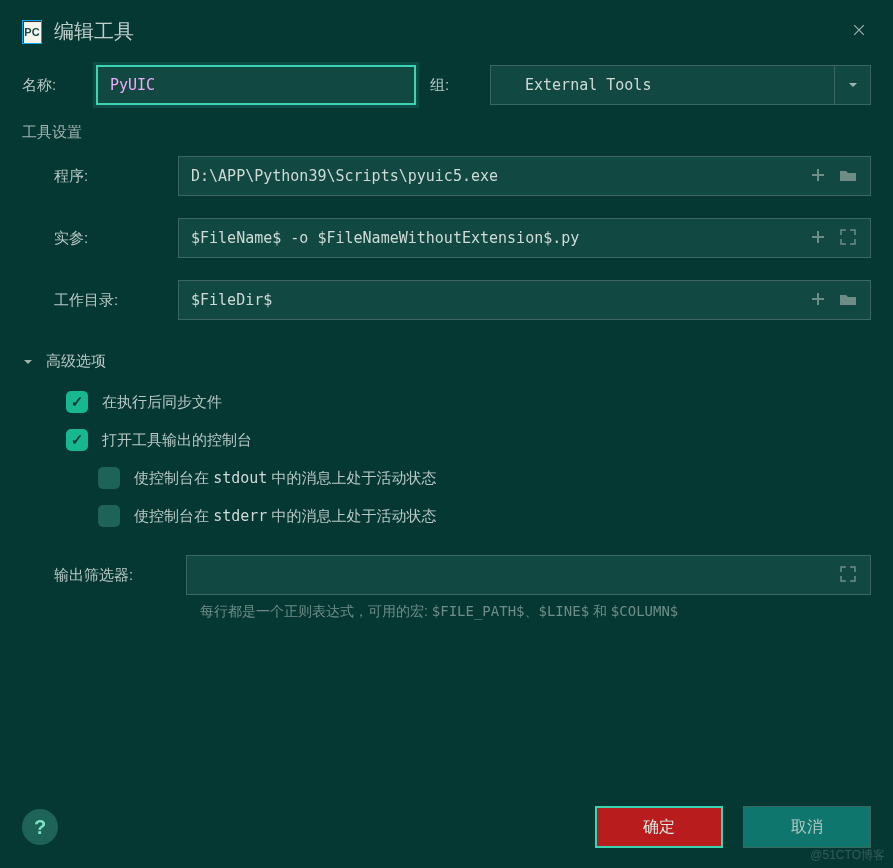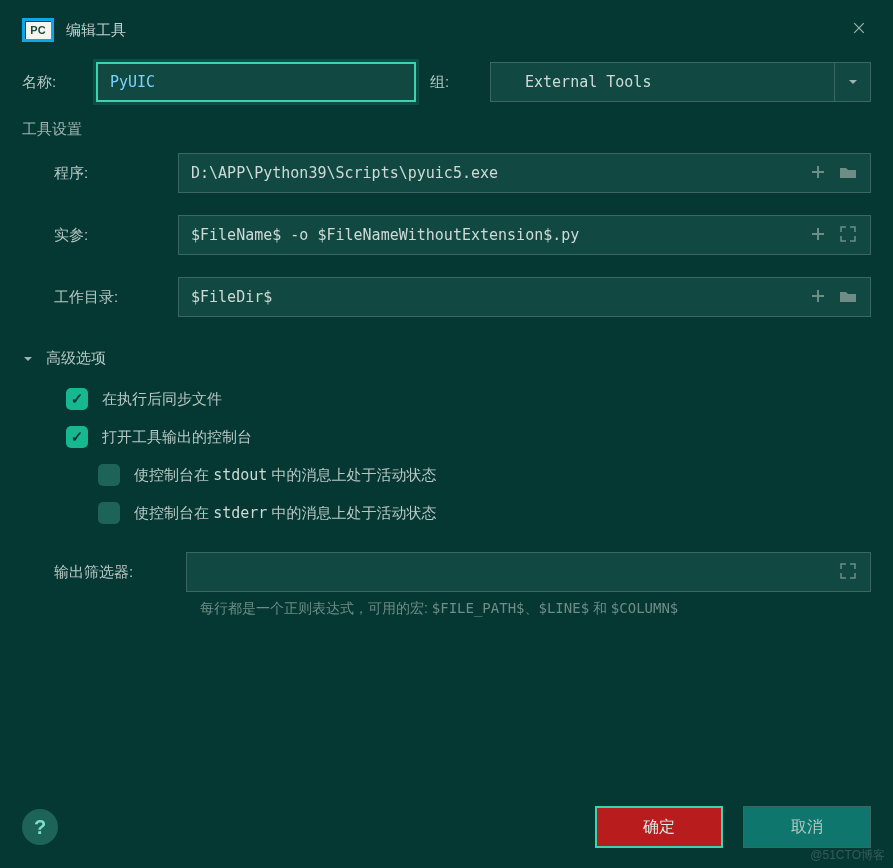--- a/index.html
+++ b/index.html
@@ -6,32 +6,32 @@
   html,body { margin:0; padding:0; }
   body {
     background:#053733;
     font-family:"Microsoft YaHei","PingFang SC",sans-serif;
     font-size:15px;
     color:#b8c8c4;
   }
   .mono { font-family:"Consolas","Menlo",monospace; font-size:15px; color:#cfdad7; }
   .window { width:893px; height:868px; position:relative; padding:18px 22px 0 22px; }
   .titlebar { display:flex; align-items:center; gap:12px; margin-bottom:20px; }
-  .logo { width:32px; height:24px; background:#f5f5f0; display:flex; align-items:center; justify-content:center; font-weight:bold; font-size:11px; color:#1a4a44; border:3px solid #0ea5e9; box-shadow:1px 1px 0 #333 inset; }
-  .title { font-size:15px; color:#c2d0cd; }
+  .logo { width:20px; height:24px; background:#f5f5f0; display:flex; align-items:center; justify-content:center; font-weight:bold; font-size:11px; color:#1a4a44; border:1px solid #0ea5e9; box-shadow:1px 1px 0 #333 inset; }
+  .title { font-size:20px; color:#c2d0cd; }
   .close { margin-left:auto; width:20px; height:20px; color:#9db3ae; cursor:pointer; }
   .row { display:flex; align-items:center; margin-bottom:18px; gap:14px; }
   .lbl { width:60px; color:#b8c8c4; font-size:15px; }
   .lbl.wide { width:118px; padding-left:0; }
   .inp {
     background:#114942;
     border:1px solid #3a6860;
     height:40px;
     padding:0 12px;
-    color:#7dd3fc;
+    color:#f0abfc;
     outline:none;
   }
   .inp.focus { border:2px solid #3bd3b0; box-shadow:0 0 0 3px rgba(59,211,176,.15); }
   .name-inp { width:320px; }
   .grp-lbl { width:46px; color:#b8c8c4; }
   .combo { flex:1; display:flex; align-items:center; background:#114942; border:1px solid #3a6860; height:40px;padding-left:20px; }
   .combo-txt { flex:1; padding-left:14px; }
   .combo-btn { width:36px; height:100%; border-left:1px solid #3a6860; display:flex; align-items:center; justify-content:center; cursor:pointer; }
   .desc-inp { flex:1; }
   .section { margin:4px 0 14px 0; color:#9fb4af; font-size:15px; }

